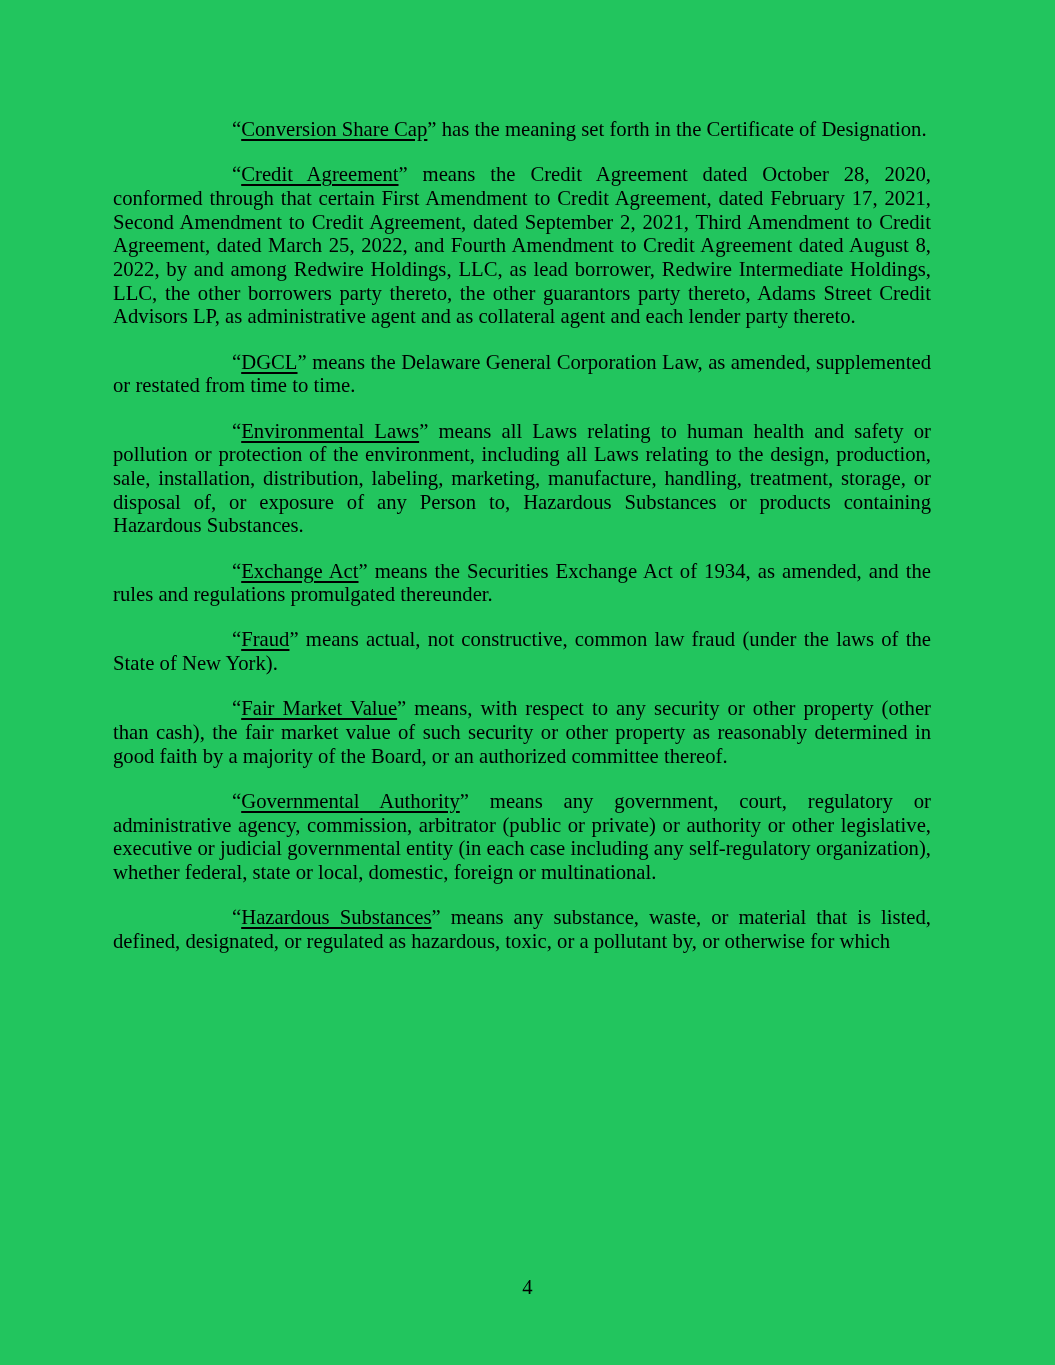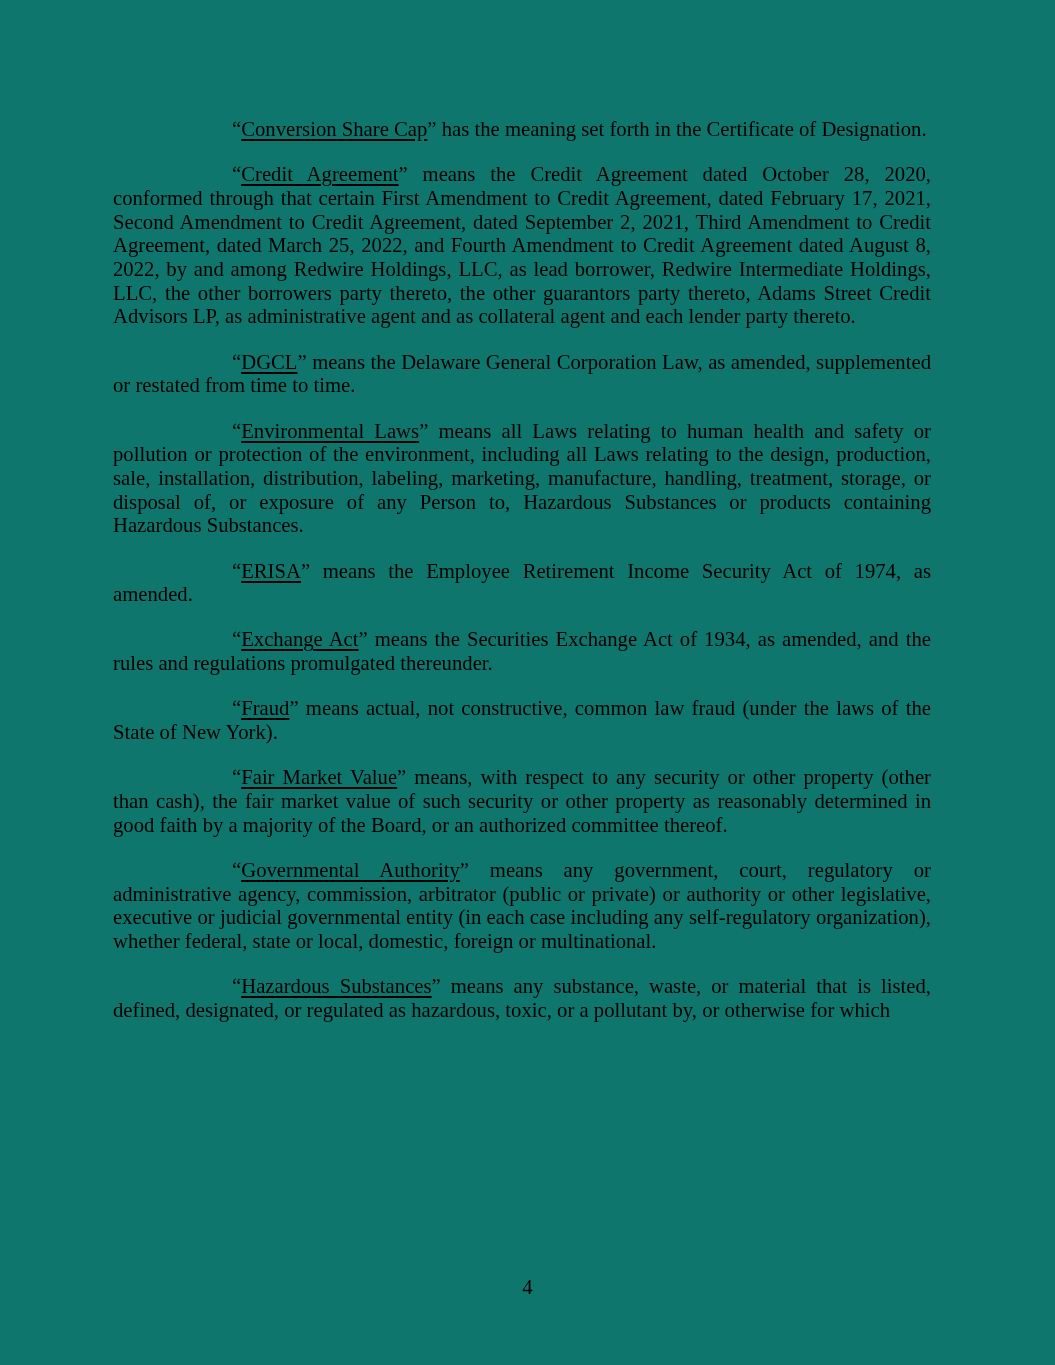--- a/index.html
+++ b/index.html
@@ -4,21 +4,21 @@
 <style>
   html, body {
     margin: 0;
     padding: 0;
     background: #ffffff;
   }
   .page {
     position: relative;
     width: 1055px;
     height: 1365px;
-    background: #0f766e;
+    background: #22c55e;
     overflow: hidden;
     font-family: "Liberation Serif", "DejaVu Serif", serif;
     color: #000000;
   }
   .content {
     position: absolute;
     left: 113px;
     top: 118px;
     width: 818px;
     font-size: 20.7px;
@@ -50,21 +50,20 @@
 </style>
 </head>
 <body>
 
 <div class="page">
   <div class="content">
     <p class="para"><span>“</span><span class="term">Conversion Share Cap</span><span>” has the meaning set forth in the Certificate of Designation.</span></p>
     <p class="para"><span>“</span><span class="term">Credit Agreement</span><span>” means the Credit Agreement dated October 28, 2020, conformed through that certain First Amendment to Credit Agreement, dated February 17, 2021, Second Amendment to Credit Agreement, dated September 2, 2021, Third Amendment to Credit Agreement, dated March 25, 2022, and Fourth Amendment to Credit Agreement dated August 8, 2022, by and among Redwire Holdings, LLC, as lead borrower, Redwire Intermediate Holdings, LLC, the other borrowers party thereto, the other guarantors party thereto, Adams Street Credit Advisors LP, as administrative agent and as collateral agent and each lender party thereto.</span></p>
     <p class="para"><span>“</span><span class="term">DGCL</span><span>” means the Delaware General Corporation Law, as amended, supplemented or restated from time to time.</span></p>
     <p class="para"><span>“</span><span class="term">Environmental Laws</span><span>” means all Laws relating to human health and safety or pollution or protection of the environment, including all Laws relating to the design, production, sale, installation, distribution, labeling, marketing, manufacture, handling, treatment, storage, or disposal of, or exposure of any Person to, Hazardous Substances or products containing Hazardous Substances.</span></p>
-    <p class="para"><span>“</span><span class="term">ERISA</span><span>” means the Employee Retirement Income Security Act of 1974, as amended.</span></p>
     <p class="para"><span>“</span><span class="term">Exchange Act</span><span>” means the Securities Exchange Act of 1934, as amended, and the rules and regulations promulgated thereunder.</span></p>
     <p class="para"><span>“</span><span class="term">Fraud</span><span>” means actual, not constructive, common law fraud (under the laws of the State of New York).</span></p>
     <p class="para"><span>“</span><span class="term">Fair Market Value</span><span>” means, with respect to any security or other property (other than cash), the fair market value of such security or other property as reasonably determined in good faith by a majority of the Board, or an authorized committee thereof.</span></p>
     <p class="para"><span>“</span><span class="term">Governmental Authority</span><span>” means any government, court, regulatory or administrative agency, commission, arbitrator (public or private) or authority or other legislative, executive or judicial governmental entity (in each case including any self-regulatory organization), whether federal, state or local, domestic, foreign or multinational.</span></p>
     <p class="para"><span>“</span><span class="term">Hazardous Substances</span><span>” means any substance, waste, or material that is listed, defined, designated, or regulated as hazardous, toxic, or a pollutant by, or otherwise for which</span></p>
   </div>
   <div class="footer">
     <span>4</span>
   </div>
 </div>

